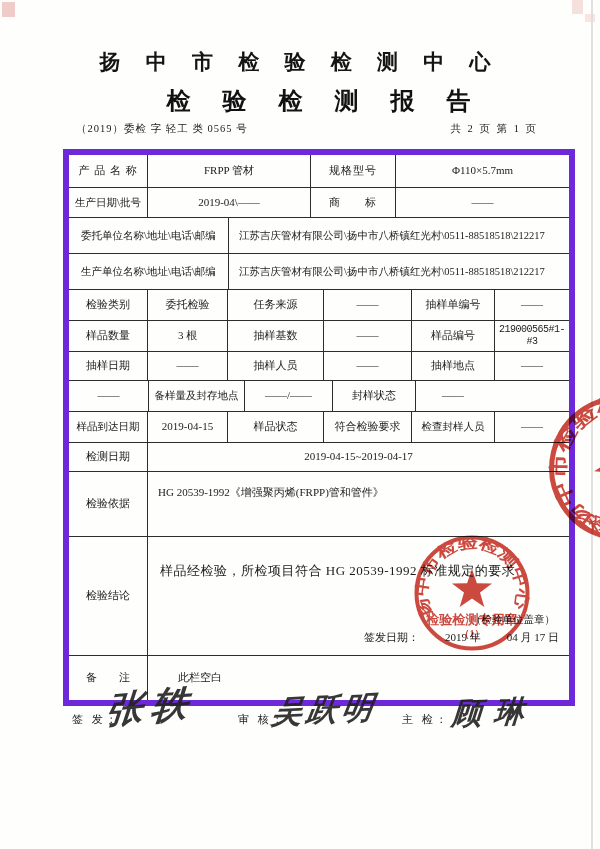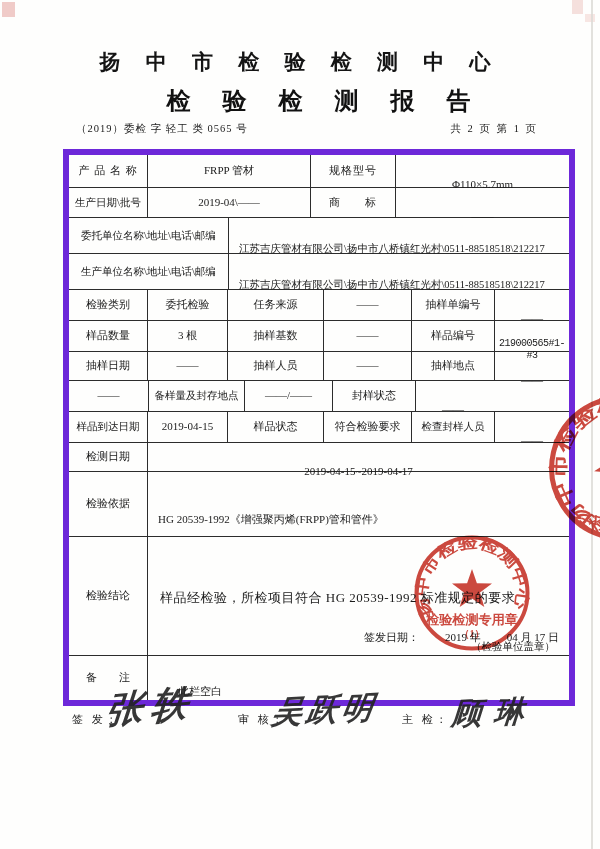--- a/index.html
+++ b/index.html
@@ -25,21 +25,21 @@
     position:absolute;left:63px;top:149px;width:500px;
     border:6px solid #6d28d9;background:transparent;
   }
   .row{display:flex;border-bottom:1px solid #2c2c2c;}
   .row:last-child{border-bottom:none;}
   .cell{
     box-sizing:border-box;border-right:1px solid #2c2c2c;
     display:flex;align-items:center;justify-content:center;
     text-align:center;font-size:11px;line-height:1.25;padding:2px 3px;
   }
-  .cell:last-child{border-right:none;margin-top:27px;}
+  .cell:last-child{border-right:none;}
   .cell.left{justify-content:flex-start;text-align:left;padding-left:10px;}
   .cell.small{font-size:10.5px;}
   .cell.tiny{font-size:10px;font-family:"Liberation Mono","DejaVu Sans Mono",monospace;letter-spacing:-0.5px;}
   .lbl{letter-spacing:1px;}
   .w79{width:79px;flex:none;}  .w80{width:80px;flex:none;}
   .w96{width:96px;flex:none;}  .w88{width:88px;flex:none;}
   .w83{width:83px;flex:none;}  .w74{width:74px;flex:none;}
   .w163{width:163px;flex:none;}.w85{width:85px;flex:none;}
   .w173{width:173px;flex:none;}.w160{width:160px;flex:none;}
   .w340{width:340px;flex:none;}.w421{width:421px;flex:none;}

